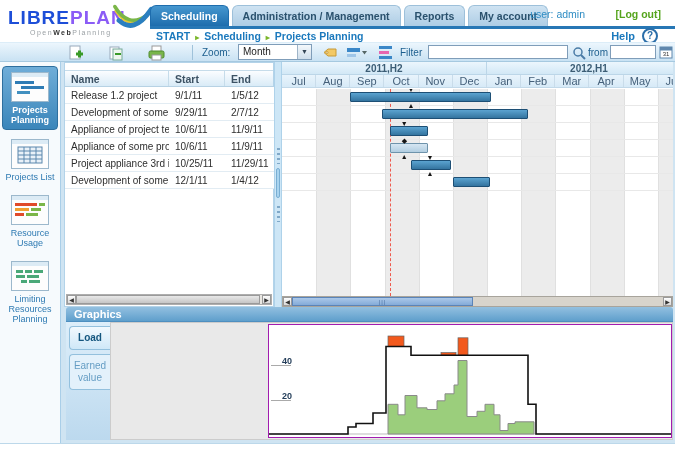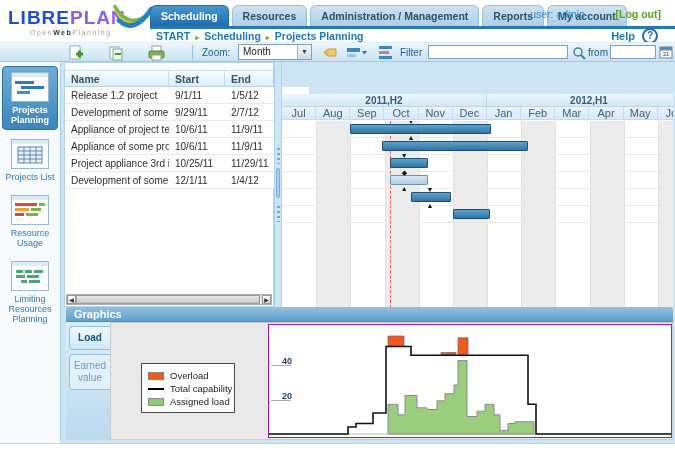--- a/index.html
+++ b/index.html
@@ -68,21 +68,21 @@
   .table-hscroll .sb-thumb { left:9px; width:184px; background:linear-gradient(#e8e8e8,#c6c6c6); border:1px solid #9a9a9a; }
 
   
   .splitter { position:absolute; left:274px; top:62px; width:8px; height:245px; background:#cde6f6;
               border-left:1px solid #aed2ea; border-right:1px solid #aed2ea; cursor:col-resize; }
   .split-thumb { position:absolute; left:1px; top:106px; width:4px; height:30px; background:#a9d4ef; border:1px solid #79aed3; border-radius:2px; }
   .split-dots { position:absolute; left:2px; width:3px; height:16px;
                 background:repeating-linear-gradient(#7fa8c8 0 2px, transparent 2px 5px); }
 
   
-  .gantt-panel { position:absolute; left:282px; top:62px; width:391px; height:245px; background:#fff; overflow:hidden;margin-top:32px; }
+  .gantt-panel { position:absolute; left:282px; top:62px; width:391px; height:245px; background:#fff; overflow:hidden; }
   .g-year-row { height:13px; display:flex; background:linear-gradient(#ecf6fd,#d2e8f6); border-bottom:1px solid #bcd6e8; }
   .ycell { border-right:1px solid #bcd6e8; text-align:center; font-size:10px; font-weight:bold; color:#3c5d75; line-height:13px; flex-shrink:0; }
   .g-month-row { height:13px; display:flex; background:linear-gradient(#e9f4fc,#d7eaf7); border-bottom:1px solid #c2d9e9; }
   .mcell { border-right:1px solid #c9dcea; text-align:center; font-size:11px; color:#45607a; line-height:13px; flex-shrink:0; }
   .gantt-body { position:absolute; left:0; top:27px; width:391px; bottom:11px; background:#fff; overflow:hidden; }
   .stripe { position:absolute; top:0; bottom:0; background:#ececec; }
   .vline { position:absolute; top:0; bottom:0; width:1px; background:#e0e0e0; }
   .grow { position:absolute; left:0; width:410px; height:17px; border-bottom:1px solid #e8e8e8; }
   .today-line { position:absolute; top:0; bottom:0; width:0; border-left:1px dashed #ee5a4e; }
   .gbar { position:absolute; height:10px; background:linear-gradient(#5ba3d0,#34749f); border:1px solid #1d4f75; border-radius:1px; cursor:pointer; }
@@ -123,21 +123,20 @@
       <svg width="42" height="30" viewBox="0 0 60 42">
         <path d="M6 12 C18 30,30 34,46 24" stroke="#e8c832" stroke-width="5" fill="none" stroke-linecap="round"></path>
         <path d="M4 6 C16 26,32 32,50 18" stroke="#7ab648" stroke-width="5" fill="none" stroke-linecap="round"></path>
         <path d="M10 26 C24 38,38 36,56 10" stroke="#2a7fc0" stroke-width="7" fill="none" stroke-linecap="round"></path>
       </svg>
     </span>
     <div class="tagline"><span>Open</span><span class="tg-web">Web</span><span>Planning</span></div>
 
     <div class="tab-bar">
         <div class="tab active">Scheduling</div>
-        <div class="tab">Resources</div>
         <div class="tab">Administration / Management</div>
         <div class="tab">Reports</div>
         <div class="tab">My account</div>
       </div>
     <div class="tab-underline"></div>
 
     <div class="user-label">user: admin</div>
     <div class="logout">[Log out]</div>
 
     <div class="breadcrumb"><span class="bc-item">START</span><span class="bc-sep">▸</span><span class="bc-item">Scheduling</span><span class="bc-sep">▸</span><span class="bc-item">Projects Planning</span></div>
@@ -370,34 +369,20 @@
       <span class="sb-arrow" style="right:0">▶</span>
     </div>
   </div>
 
   <div class="graphics-header">Graphics</div>
   <div class="graphics-tabs">
       <div class="gtab active">Load</div>
       <div class="gtab inactive">Earned value</div>
     </div>
   <div class="graphics-content">
-    <div class="legend">
-        <div class="lrow">
-          <span class="sw box" style="background: rgb(242, 89, 29);"></span>
-          <span class="ltext">Overload</span>
-        </div>
-        <div class="lrow">
-          <span class="sw line" style="border-top-color: rgb(0, 0, 0);"></span>
-          <span class="ltext">Total capability</span>
-        </div>
-        <div class="lrow">
-          <span class="sw box" style="background: rgb(143, 204, 111);"></span>
-          <span class="ltext">Assigned load</span>
-        </div>
-      </div>
     <div class="chart-box">
       <svg id="load-svg" width="402" height="112">
           <line x1="0" y1="109" x2="402" y2="109" stroke="#bbb" stroke-width="1"></line>
           <path d="M119 109 V79.3 H129 V89.8 H136 V70.5 H148 V82.8 H158 V84.5 H168 V75.8 H176 V68.8 H185 V60.0 H189 V35.5 H198 V91.5 H208 V86.3 H216 V79.3 H225 V89.8 H231 V105.5 H239 V98.5 H246 V96.8 H265 V109.0 H265 V109 Z" fill="#9bce7c" stroke="#8a8a8a" stroke-width="1"></path>
           <rect x="119" y="11.0" width="16" height="10.5" fill="#f2591d" stroke="#666" stroke-width="0.7"></rect>
           <rect x="172" y="27.6" width="15" height="2.6" fill="#f2591d" stroke="#666" stroke-width="0.7"></rect>
           <rect x="189" y="12.8" width="10" height="17.5" fill="#f2591d" stroke="#666" stroke-width="0.7"></rect>
           <path d="M0 109 H0 V109.0 H79 V102.0 H87 V98.5 H104 V88.0 H117 V21.5 H142 V30.3 H259 V79.3 H267 V109.0 H402" fill="none" stroke="#111111" stroke-width="1.6"></path>
           <line x1="2" y1="40.5" x2="22" y2="40.5" stroke="#aaa"></line>
           <text x="13" y="39.0" font-size="9" font-weight="bold" fill="#27405c" font-family="Liberation Sans, sans-serif">40</text>

